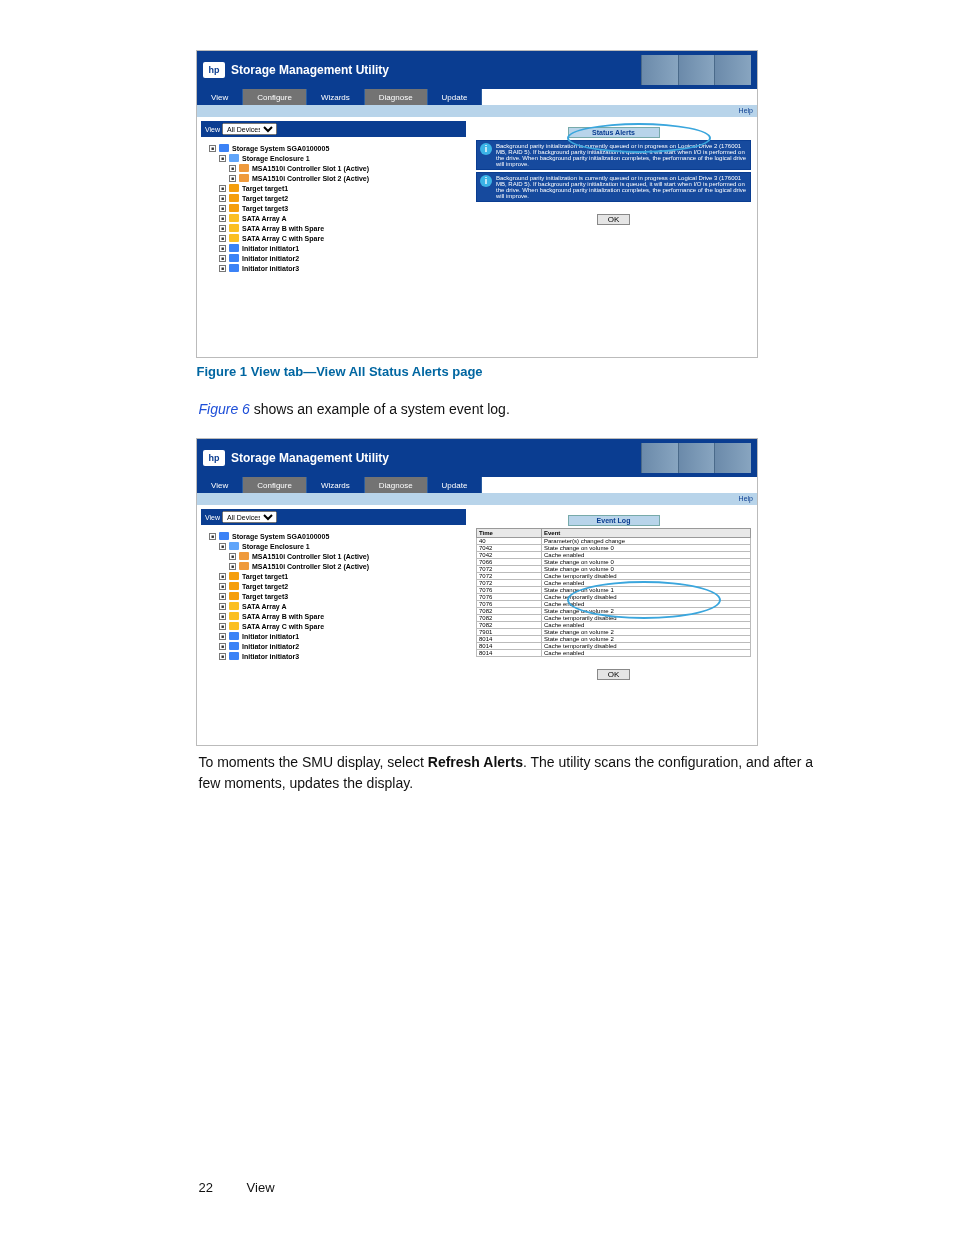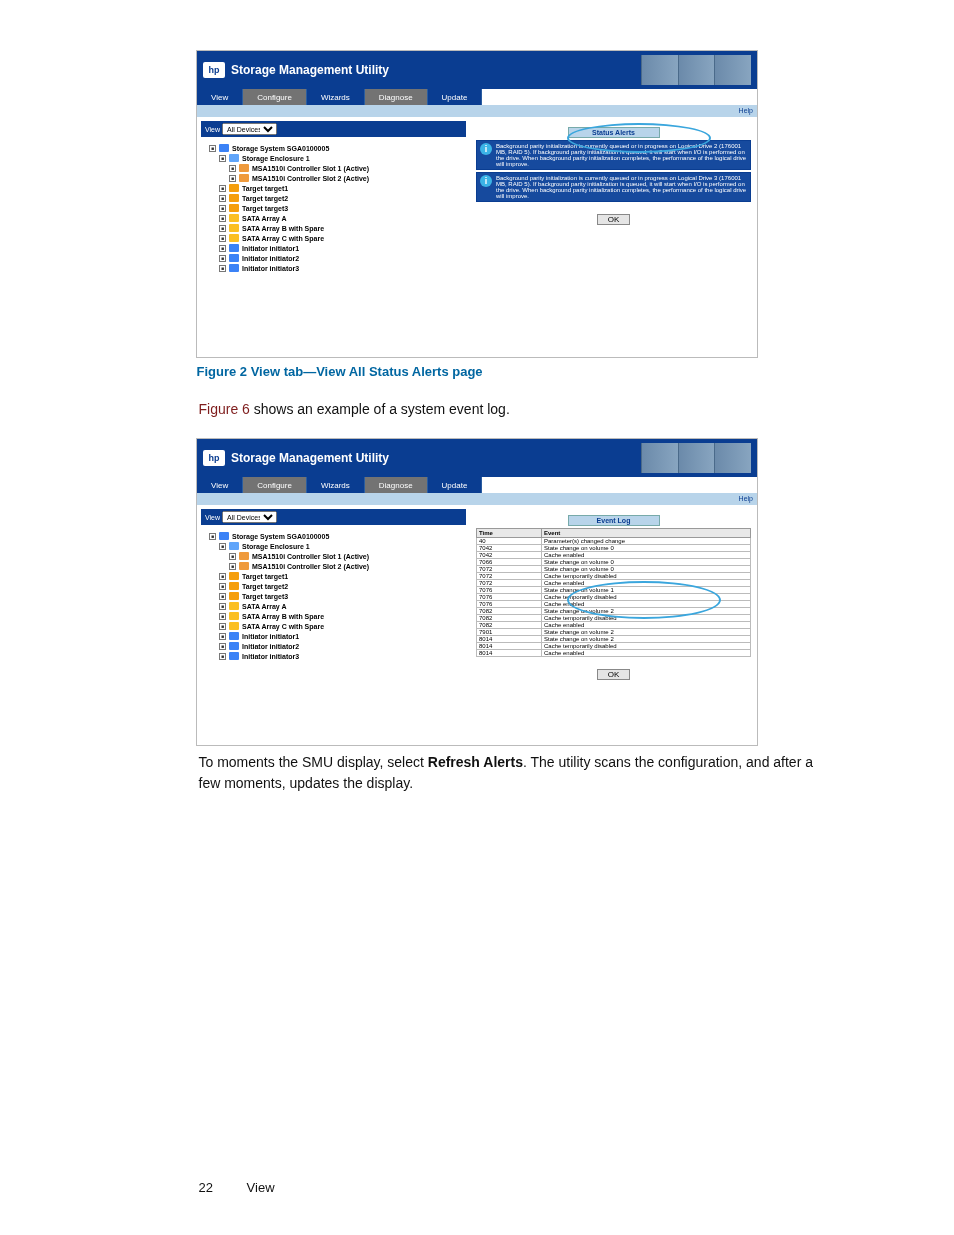--- a/index.html
+++ b/index.html
@@ -33,21 +33,21 @@
   .tree-label{font-weight:bold;}
   .smu-right{flex:1;padding:4px 6px;}
   .panel-title{background:#b8d4ea;border:1px solid #7aa;font-size:7px;font-weight:bold;color:#0a3d91;text-align:center;padding:1px 0;width:90px;margin:6px auto 2px auto;}
   .alert-box{display:flex;gap:4px;background:#164a9e;color:#fff;font-size:6px;padding:2px 3px;margin-bottom:2px;border:1px solid #0a3d91;}
   .info-ico{width:12px;height:12px;border-radius:50%;background:#3bb3e6;color:#fff;display:flex;align-items:center;justify-content:center;font-size:9px;font-weight:bold;flex-shrink:0;}
   .ok-row{text-align:center;margin:6px 0;}
   .ok-btn{font-size:8px;padding:0 10px;background:#e5e5e5;border:1px solid #888;}
   .caption{color:#0066a1;font-size:13px;font-weight:bold;margin:6px 0 20px 68px;}
   h2.section{color:#0066a1;font-size:22px;font-weight:normal;margin:18px 0 8px 0;}
   .body-text{font-size:14px;margin:0 0 18px 70px;line-height:1.5;}
-  .body-text a{color:#7f1d1d;text-decoration:none;}
+  .body-text a{color:#1d4ed8;text-decoration:none;font-style:italic;}
   .body-text b{font-weight:bold;}
   .evt-table{width:100%;border-collapse:collapse;font-size:6px;color:#000;margin-top:2px;}
   .evt-hdr{background:#b8d4ea;border:1px solid #7aa;font-size:7px;font-weight:bold;color:#0a3d91;text-align:center;padding:1px 0;width:90px;margin:6px auto 0 auto;}
   .evt-table th{background:#e8e8e8;border:1px solid #999;padding:1px 2px;font-weight:bold;text-align:left;}
   .evt-table td{border:1px solid #bbb;padding:0 2px;background:#fff;}
   .footer{position:absolute;bottom:40px;left:130px;font-size:13px;}
   .footer .pn{margin-right:30px;}
   .callout{position:absolute;border:2px solid #3AA6DD;border-radius:50%;pointer-events:none;}
 </style>
 </head>
@@ -158,21 +158,21 @@
         </div>
         <div class="alert-box">
           <div class="info-ico">i</div>
           <div>Background parity initialization is currently queued or in progress on Logical Drive 3 (176001 MB, RAID 5). If background parity initialization is queued, it will start when I/O is performed on the drive. When background parity initialization completes, the performance of the logical drive will improve.</div>
         </div>
         <div class="ok-row"><button class="ok-btn">OK</button></div>
       </div>
     </div>
     <div class="callout" style="left:370px;top:72px;width:140px;height:26px;"></div>
   </div>
-  <div class="caption">Figure 2 View tab—View All Status Alerts page</div>
+  <div class="caption">Figure 1 View tab—View All Status Alerts page</div>
 
   <p class="body-text">
     <a href="#">Figure 6</a><span> shows an example of a system event log.</span>
   </p>
 
   <div class="screenshot" style="position:relative;">
     <div class="smu-header">
       <div class="smu-logo">
         <div class="hp-logo">hp</div>
         <div class="smu-title">Storage Management Utility</div>

